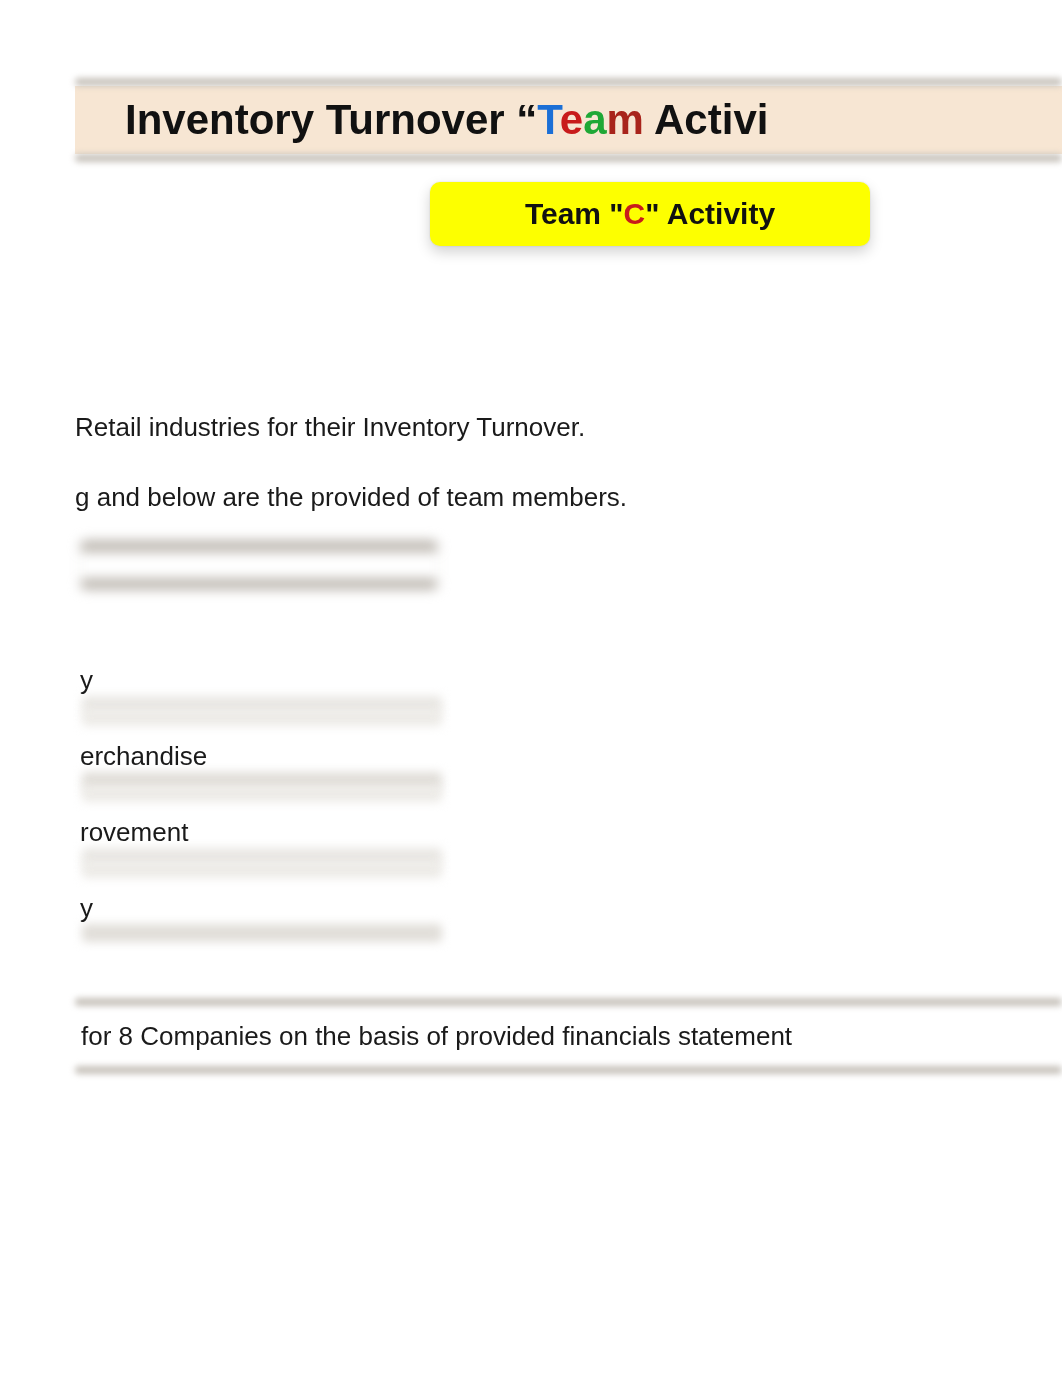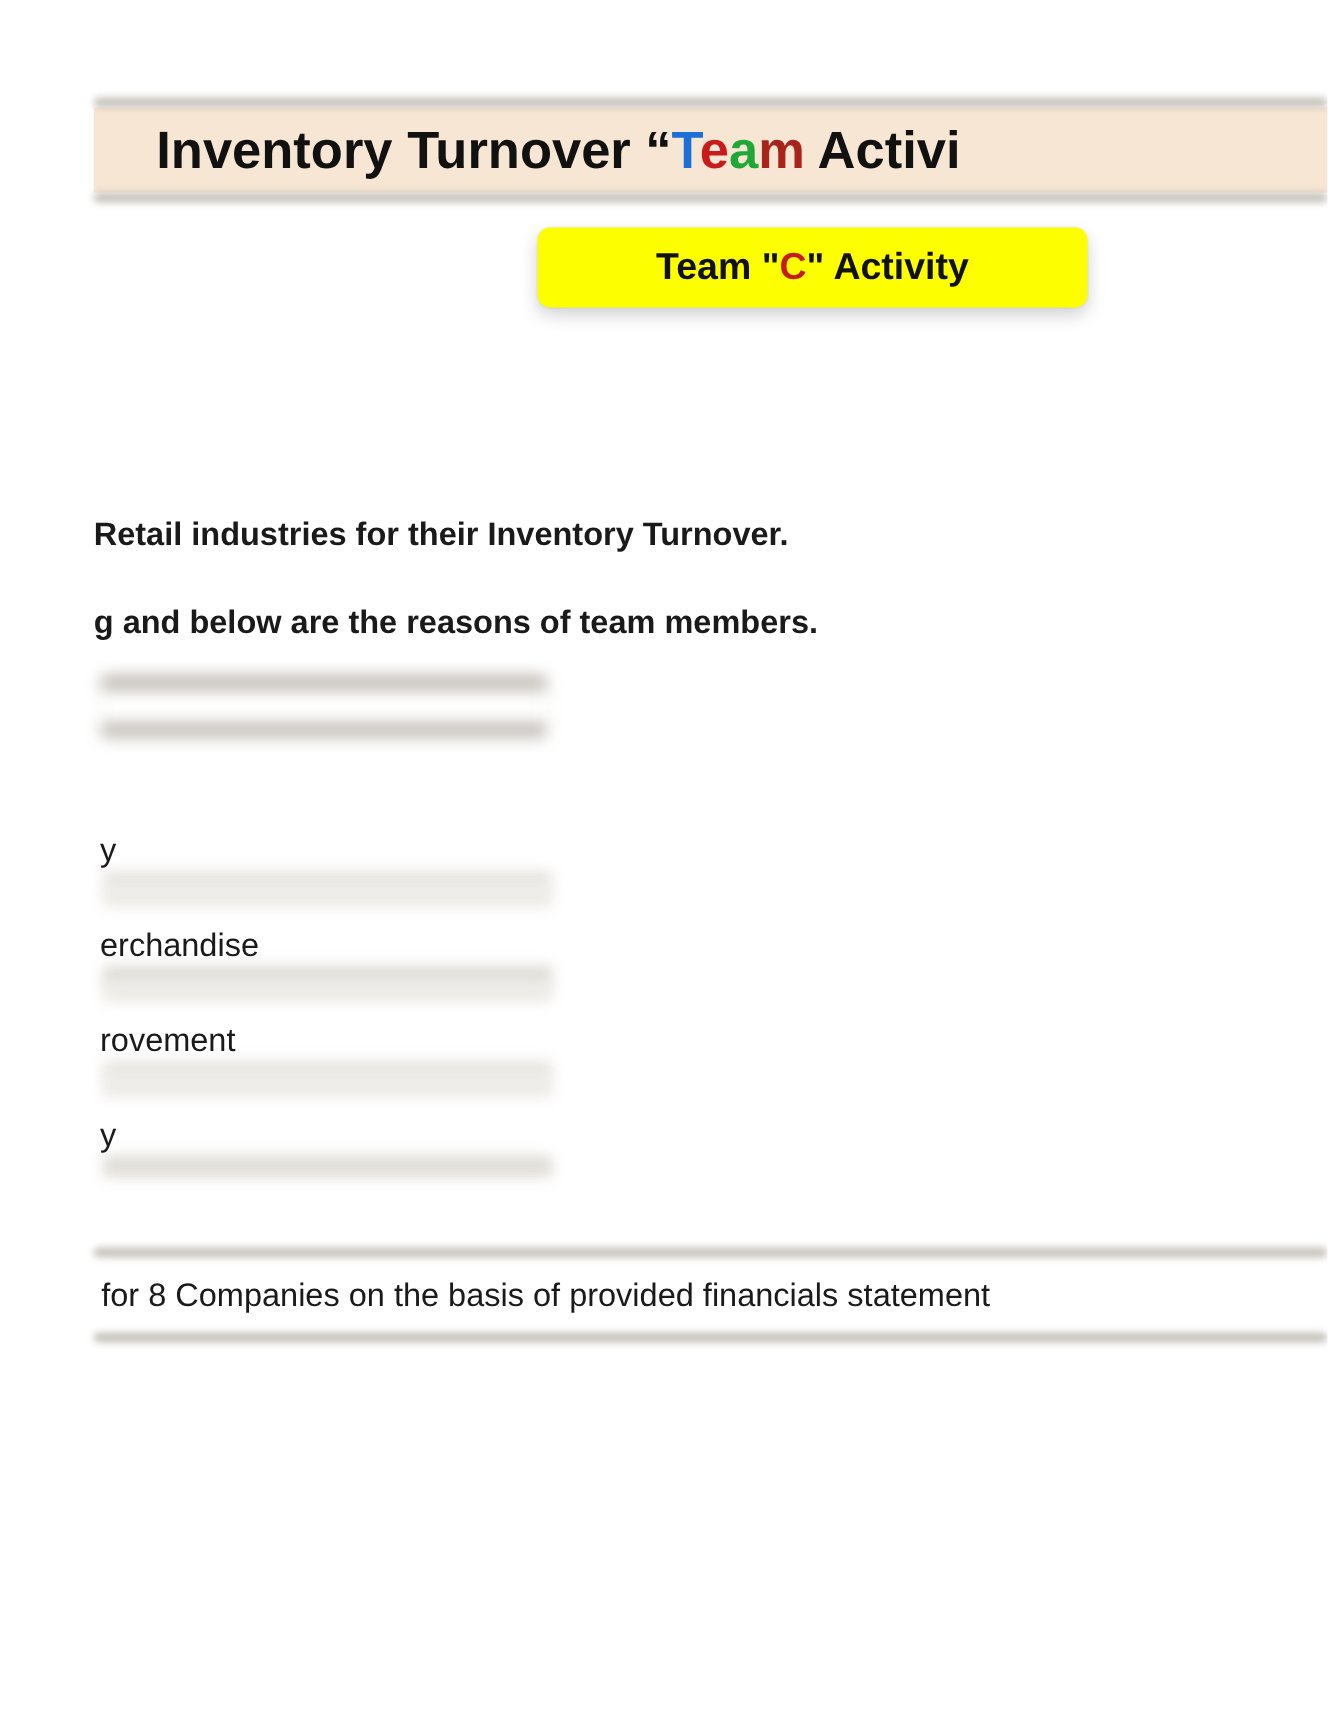--- a/index.html
+++ b/index.html
@@ -71,21 +71,21 @@
       font-weight: 800;
       color: #111;
     }
     .yellow-badge .c-red { color: #c81b1b; }
     
     .body-text {
       position: absolute;
       left: 75px;
       font-size: 26px;
       color: #1a1a1a;
-      font-weight: 700;
+      font-weight: 400;
       white-space: nowrap;
     }
     .line1 { top: 412px; }
     .line2 { top: 482px; }
     
     .blur-bar-1 {
       position: absolute;
       top: 540px;
       left: 80px;
       width: 358px;
@@ -182,21 +182,21 @@
   <div class="band-bottom"></div>
 </div>
 
 <div class="yellow-badge">
   <span>Team "</span>
     <span class="c-red">C</span>
     <span>" Activity</span>
 </div>
 
 <div class="body-text line1">Retail industries for their Inventory Turnover.</div>
-<div class="body-text line2">g and below are the reasons of team members.</div>
+<div class="body-text line2">g and below are the provided of team members.</div>
 
 <div class="blur-bar-1">
   <div class="blur-bar-1-top"></div>
   <div class="blur-bar-1-mid"></div>
   <div class="blur-bar-1-bottom"></div>
 </div>
 
 <div class="list-block">
   <div class="list-row">
     <span>y</span>

